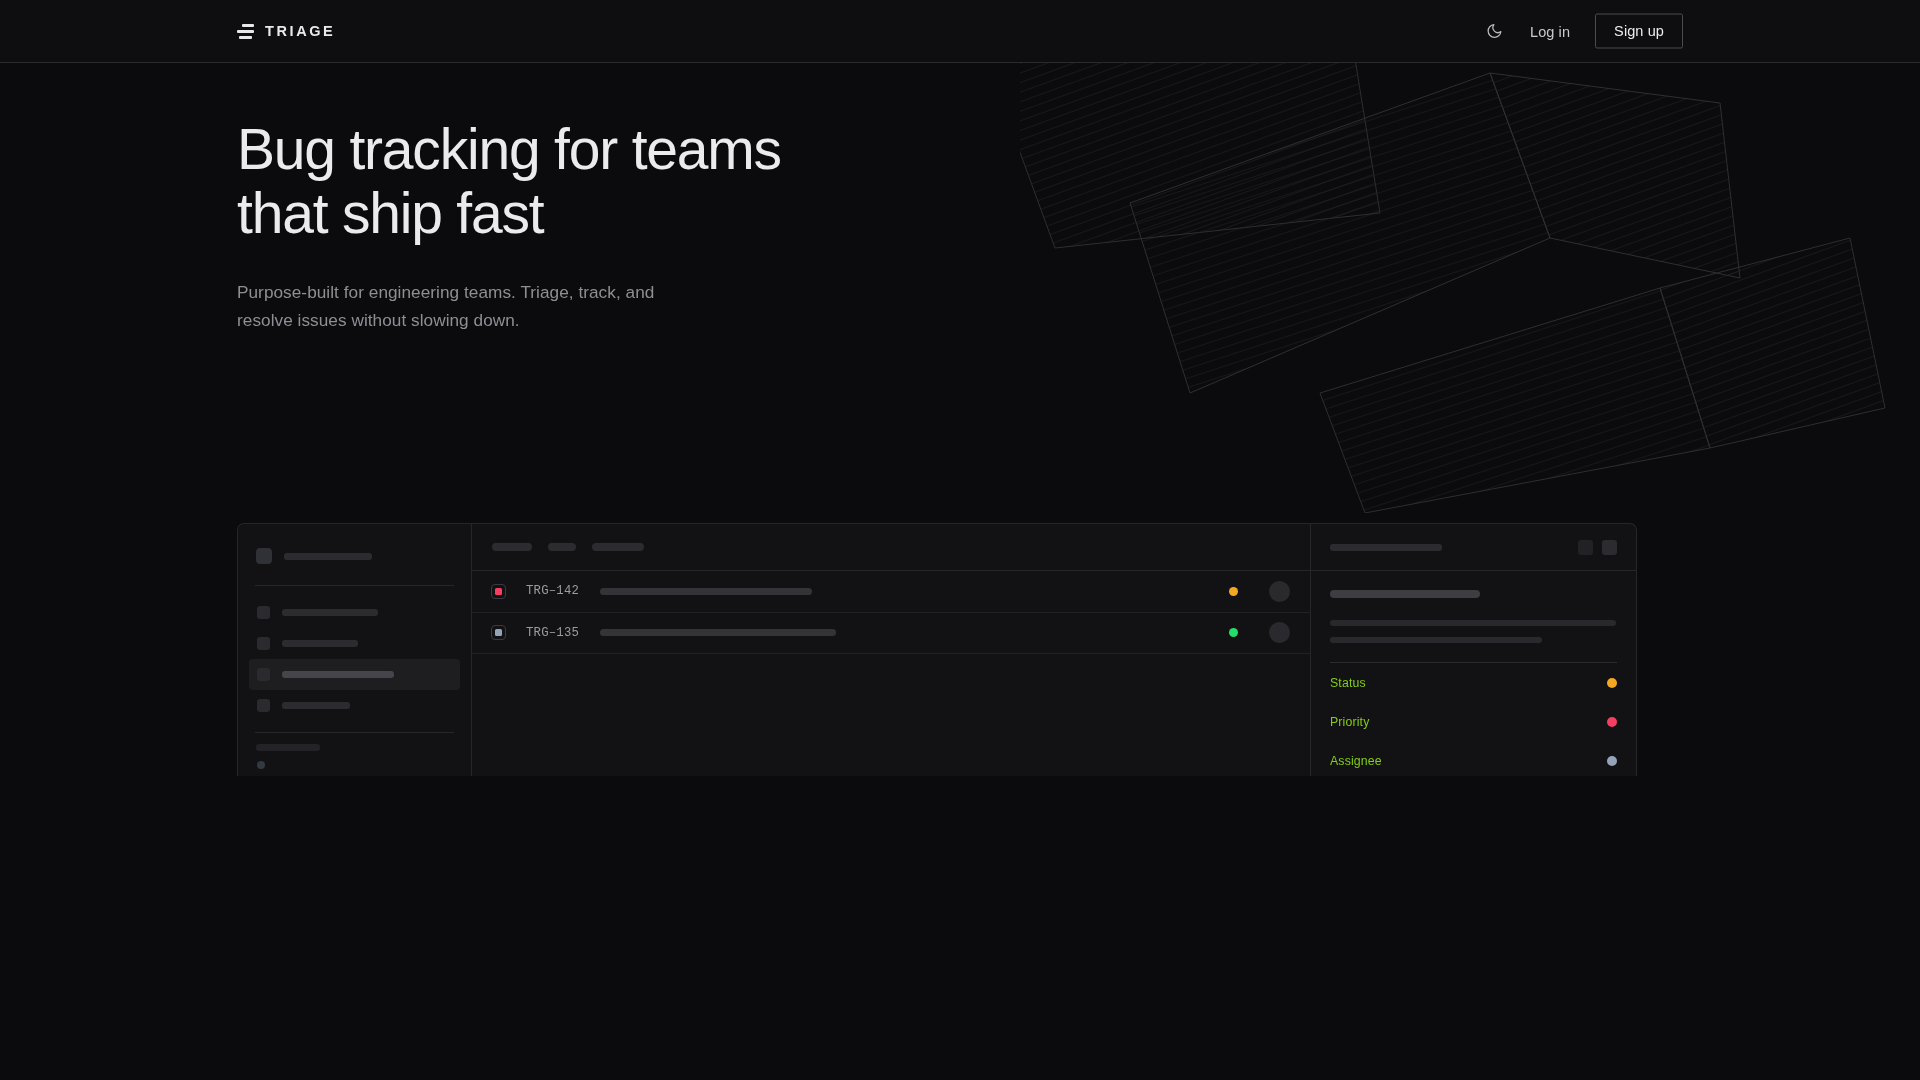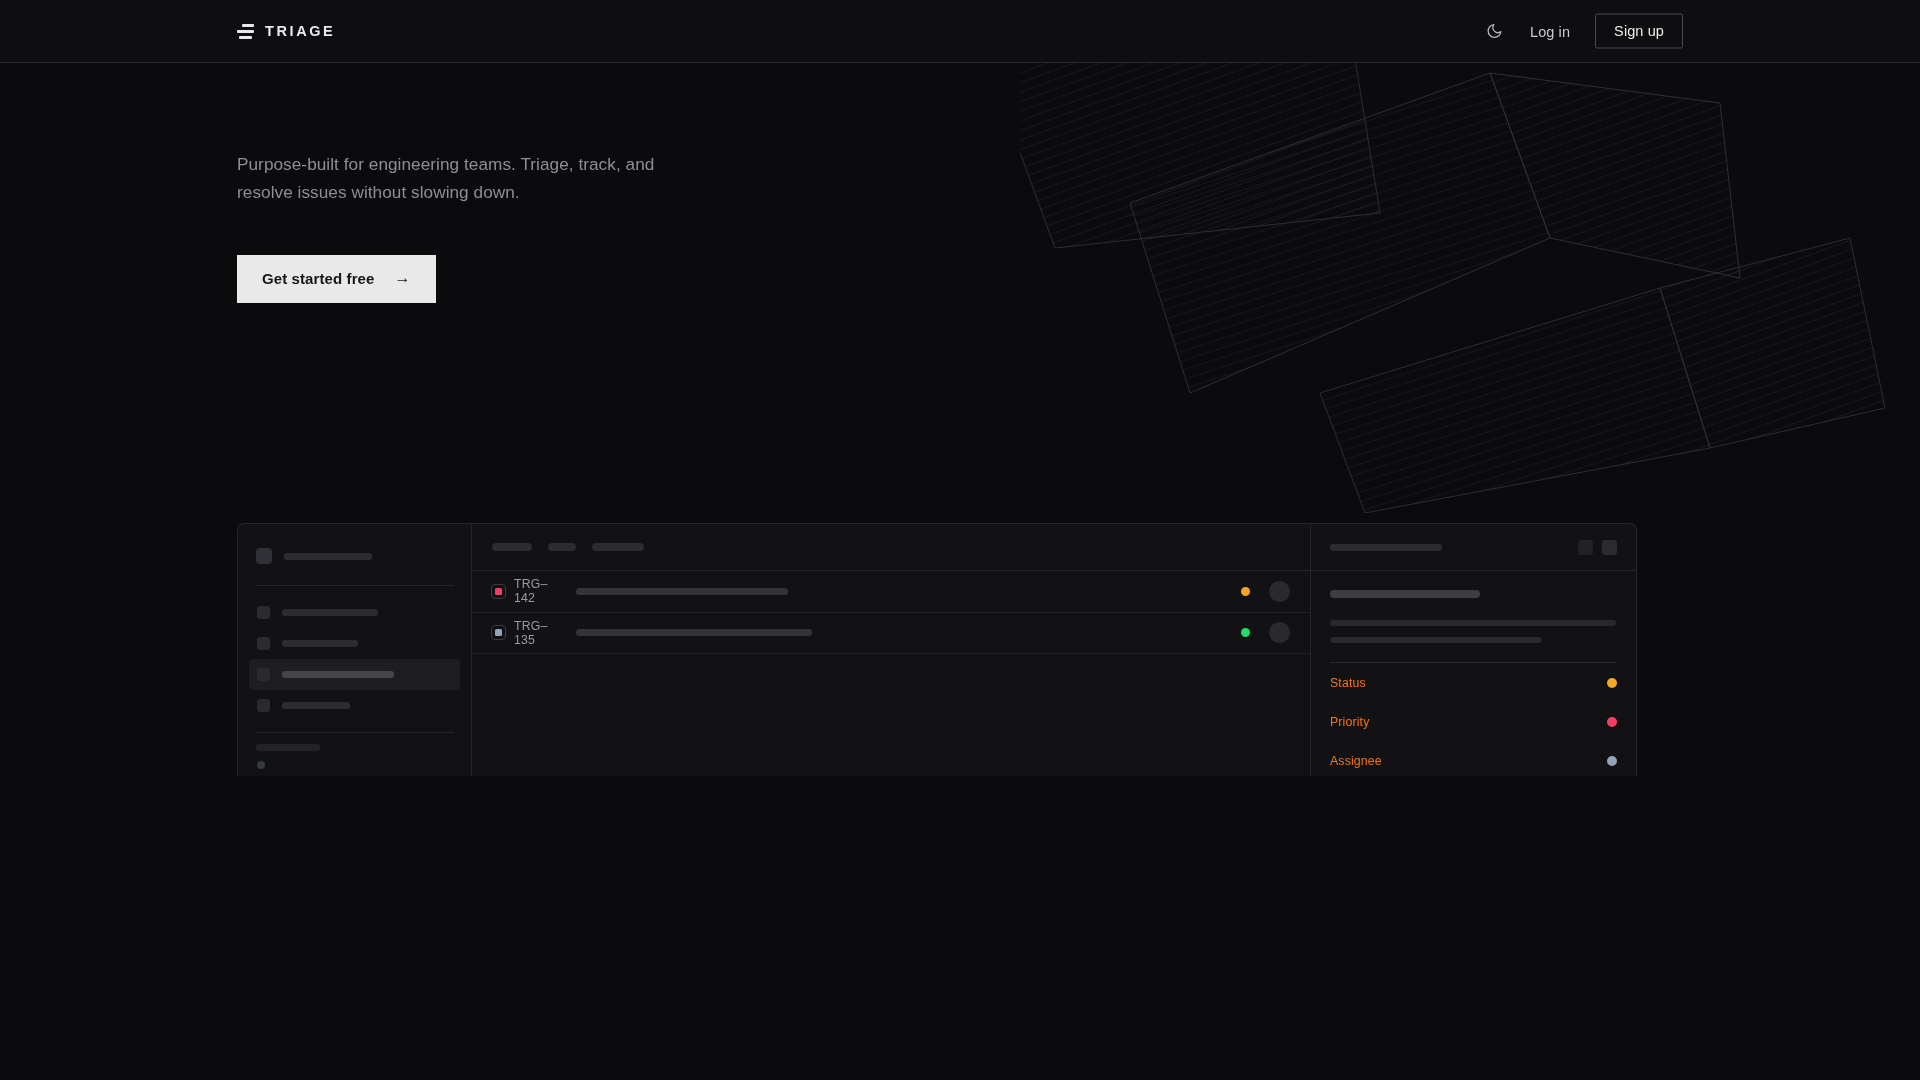--- a/index.html
+++ b/index.html
@@ -251,25 +251,26 @@
     gap: 16px;
     padding: 0 20px;
   }
   .tb-pill { height: 8px; border-radius: 4px; background: #2c2c30; }
 
   .issue-row {
     height: 41.5px;
     flex: none;
     display: flex;
     align-items: center;
-    gap: 8px;
+    gap: 20px;
     padding: 0 20px 0 19px;
     border-bottom: 1px solid #212125;
     cursor: pointer;
     position: relative;
+    font-family: Liberation Mono, monospace;
   }
   .issue-row.striped {
     background-color: #161619;
     background-image: repeating-linear-gradient(
       -45deg,
       rgba(255,255,255,0.035) 0px,
       rgba(255,255,255,0.035) 1px,
       transparent 1px,
       transparent 7px
     );
@@ -357,21 +358,21 @@
     margin: 19px 0 0;
   }
   .meta-row {
     display: flex;
     align-items: center;
     justify-content: space-between;
     padding: 12.5px 0 12.5px;
   }
   .meta-label {
     font-size: 12.3px;
-    color: #f97316;
+    color: #84cc16;
     letter-spacing: 0.15px;
   }
   .meta-dot {
     width: 10px; height: 10px;
     border-radius: 50%;
   }
   .comment-label-sk {
     height: 7px; border-radius: 3.5px;
     background: #29292d;
     width: 52px;
@@ -452,28 +453,28 @@
         <path d="M 300,330 L 640,225 L 690,385 L 345,450 Z" fill="url(#hatch2)" stroke="#2e2e33" stroke-width="1"></path>
       </g>
 
       <g>
         <path d="M 640,225 L 830,175 L 865,345 L 690,385 Z" fill="url(#hatch)" stroke="#2e2e33" stroke-width="1"></path>
       </g>
     </svg>
   </div>
 
   <div class="hero">
+    <h1>
+      <span>Bug tracking for teams</span><br>
+      <span>that ship fast</span>
+    </h1>
     <p>
       <span>Purpose-built for engineering teams. Triage, track, and</span><br>
       <span>resolve issues without slowing down.</span>
     </p>
-    <button class="cta">
-      <span>Get started free</span>
-      <span class="arrow">→</span>
-    </button>
   </div>
 
   <div class="mock">
 
     <div class="mock-sidebar">
       <div class="sb-logo-row">
         <span class="sb-logo-sq"></span>
         <span class="sk" style="width:88px"></span>
       </div>
       <div class="sb-divider"></div>

